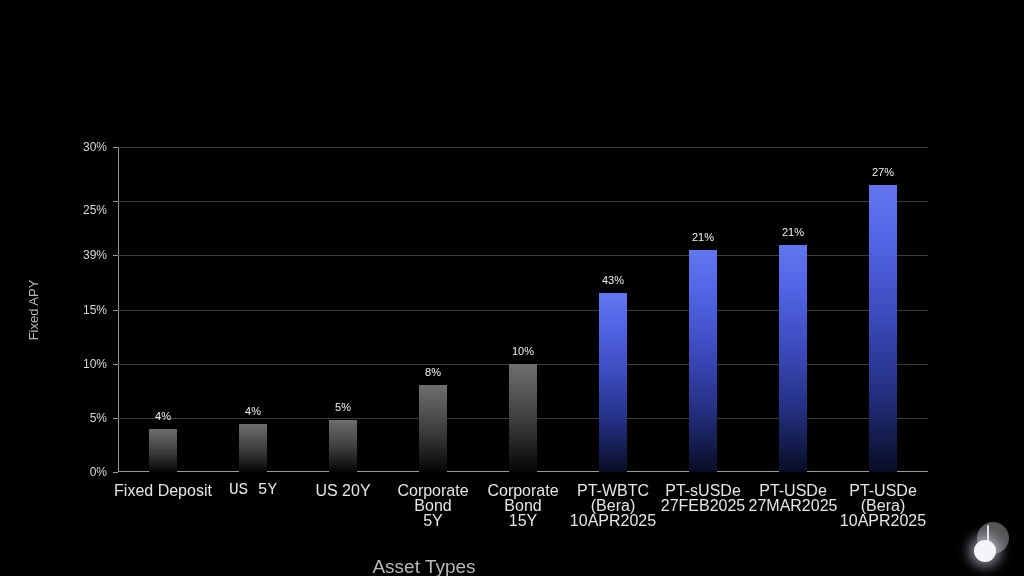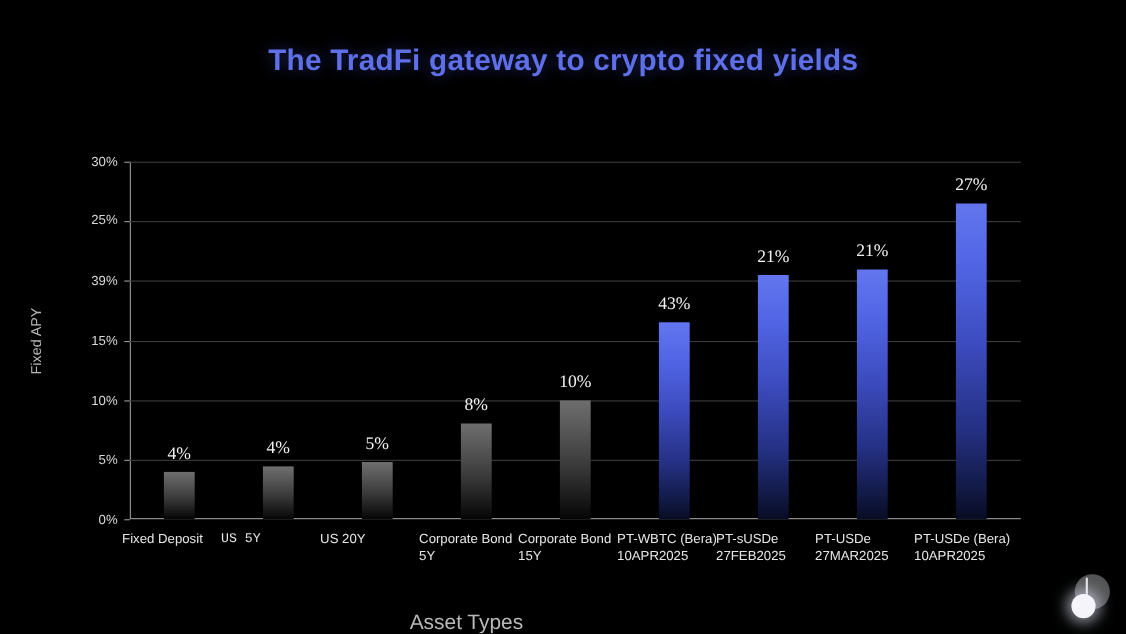--- a/index.html
+++ b/index.html
@@ -92,35 +92,34 @@
   .bar.blue {
     background: linear-gradient(to bottom, #6376ef 0%, #5266e6 18%, #3c4bbe 45%, #243082 72%, #121a46 90%, #080c24 100%);
   }
 
   .bar-value {
     position: absolute;
     bottom: 100%;
     left: 50%;
     transform: translateX(-50%);
     margin-bottom: 7px;
-    font-size: 16px;
+    font-size: 11px;
     color: #f2f2f2;
     white-space: nowrap;
-    font-family: Liberation Serif, serif;
   }
 
   
   .cat-label {
     position: absolute;
     top: 100%;
     margin-top: 11px;
     transform: translateX(-50%);
     width: 104px;
-    text-align: left;
-    font-size: 12px;
+    text-align: center;
+    font-size: 16px;
     line-height: 15px;
     color: #e6e6e6;
   }
 
   .cat-label .l2 { display: block; }
 
   
   #ylabel {
     position: absolute;
     left: 33px;
@@ -176,21 +175,20 @@
     border-radius: 50%;
     background: #f4f4fa;
     box-shadow: 0 0 12px 5px rgba(230,235,255,0.55);
   }
 </style>
 </head>
 <body>
 
 <div id="slide">
 
-  <div id="chart-title">The TradFi gateway to crypto fixed yields</div>
 
   <div id="ylabel">Fixed APY</div>
 
   <div id="plot-wrap">
     <div id="plot-area"></div>
     <div id="grid-layer">
         <div class="tickmark" style="top: 325px;"></div>
         <div class="ytick-label" style="top: 325px;">0%</div>
         <div class="gridline" style="top: 270.833px;"></div>
         <div class="tickmark" style="top: 270.833px;"></div>
@@ -199,21 +197,21 @@
         <div class="tickmark" style="top: 216.667px;"></div>
         <div class="ytick-label" style="top: 216.667px;">10%</div>
         <div class="gridline" style="top: 162.5px;"></div>
         <div class="tickmark" style="top: 162.5px;"></div>
         <div class="ytick-label" style="top: 162.5px;">15%</div>
         <div class="gridline" style="top: 108.333px;"></div>
         <div class="tickmark" style="top: 108.333px;"></div>
         <div class="ytick-label" style="top: 108.333px;">39%</div>
         <div class="gridline" style="top: 54.1667px;"></div>
         <div class="tickmark" style="top: 54.1667px;"></div>
-        <div class="ytick-label" style="top: 53px;">25%</div>
+        <div class="ytick-label" style="top: 63px;">25%</div>
         <div class="gridline" style="top: 0px;"></div>
         <div class="tickmark" style="top: 0px;"></div>
         <div class="ytick-label" style="top: 0px;">30%</div>
       </div>
     <div id="bars-layer">
         <div class="bar gray" style="left: 45px; height: 43.3333px;">
           <div class="bar-value">4%</div>
         </div>
         <div class="bar gray" style="left: 135px; height: 47.6667px;">
           <div class="bar-value">4%</div>

